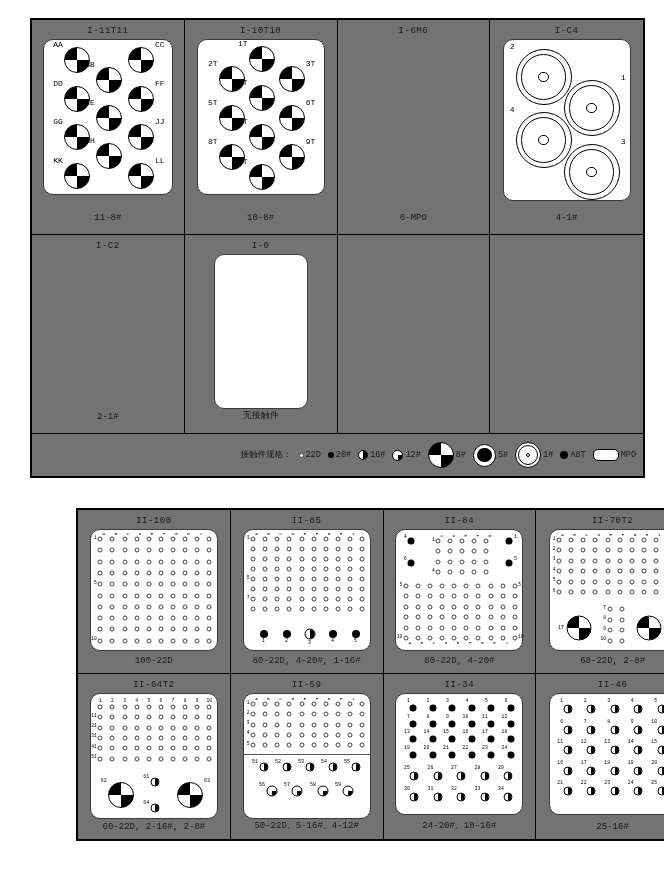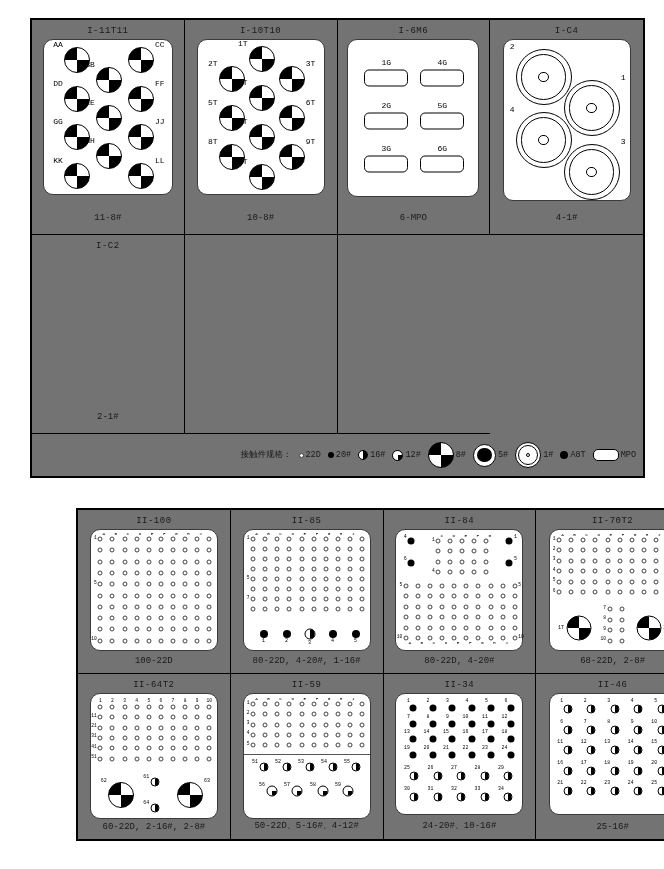--- a/index.html
+++ b/index.html
@@ -93,34 +93,20 @@
           <span class="plabel" style="left: 20px; top: 106px; font-size: 8px; transform: translate(-100%, -100%);">8T</span>
           <div class="pin s8" style="width: 26px; height: 26px; left: 94px; top: 117px;"></div>
           <span class="plabel" style="left: 108px; top: 106px; font-size: 8px; transform: translate(0px, -100%);">9T</span>
           <div class="pin s8" style="width: 26px; height: 26px; left: 64px; top: 137px;"></div>
           <span class="plabel" style="left: 50px; top: 126px; font-size: 8px; transform: translate(-100%, -100%);">10T</span>
         </div>
         <div class="pcaption">10-8#</div>
       </div>
       <div class="cell">
         <div class="ptitle">I-6M6</div>
-        <div class="pbody" style="width: 132px; height: 158px;">
-          <div class="pin smpo" style="width: 44px; height: 17px; left: 38px; top: 38px;"></div>
-          <span class="plabel" style="left: 38px; top: 26.5px; font-size: 8px; transform: translate(-50%, -100%);">1G</span>
-          <div class="pin smpo" style="width: 44px; height: 17px; left: 94px; top: 38px;"></div>
-          <span class="plabel" style="left: 94px; top: 26.5px; font-size: 8px; transform: translate(-50%, -100%);">4G</span>
-          <div class="pin smpo" style="width: 44px; height: 17px; left: 38px; top: 81px;"></div>
-          <span class="plabel" style="left: 38px; top: 69.5px; font-size: 8px; transform: translate(-50%, -100%);">2G</span>
-          <div class="pin smpo" style="width: 44px; height: 17px; left: 94px; top: 81px;"></div>
-          <span class="plabel" style="left: 94px; top: 69.5px; font-size: 8px; transform: translate(-50%, -100%);">5G</span>
-          <div class="pin smpo" style="width: 44px; height: 17px; left: 38px; top: 124px;"></div>
-          <span class="plabel" style="left: 38px; top: 112.5px; font-size: 8px; transform: translate(-50%, -100%);">3G</span>
-          <div class="pin smpo" style="width: 44px; height: 17px; left: 94px; top: 124px;"></div>
-          <span class="plabel" style="left: 94px; top: 112.5px; font-size: 8px; transform: translate(-50%, -100%);">6G</span>
-        </div>
         <div class="pcaption">6-MPO</div>
       </div>
       <div class="cell lastcol">
         <div class="ptitle">I-C4</div>
         <div class="pbody" style="width: 128px; height: 162px;">
           <div class="pin s1" style="width: 56px; height: 56px; left: 40px; top: 37px;">
             <div class="s1m">
               <div class="s1c"></div>
             </div>
           </div>
@@ -142,20 +128,25 @@
               <div class="s1c"></div>
             </div>
           </div>
           <span class="plabel" style="left: 117px; top: 106px; font-size: 8px; transform: translate(0px, -100%);">3</span>
         </div>
         <div class="pcaption">4-1#</div>
       </div>
       <div class="cell">
         <div class="ptitle">I-C2</div>
         <div class="pcaption">2-1#</div>
+      </div>
+      <div class="cell">
+        <div class="ptitle">I-0</div>
+        <div class="pbody" style="width: 94px; height: 164px;"></div>
+        <div class="pcaption">无接触件</div>
       </div>
       <div class="cell"></div>
       <div class="cell lastcol"></div>
       <div class="legendrow nobb">
         <span>接触件规格：</span>
         <div class="legitem">
           <div class="pin s22d" style="width: 5px; height: 5px;"></div>
           <span>22D</span>
         </div>
         <div class="legitem">

